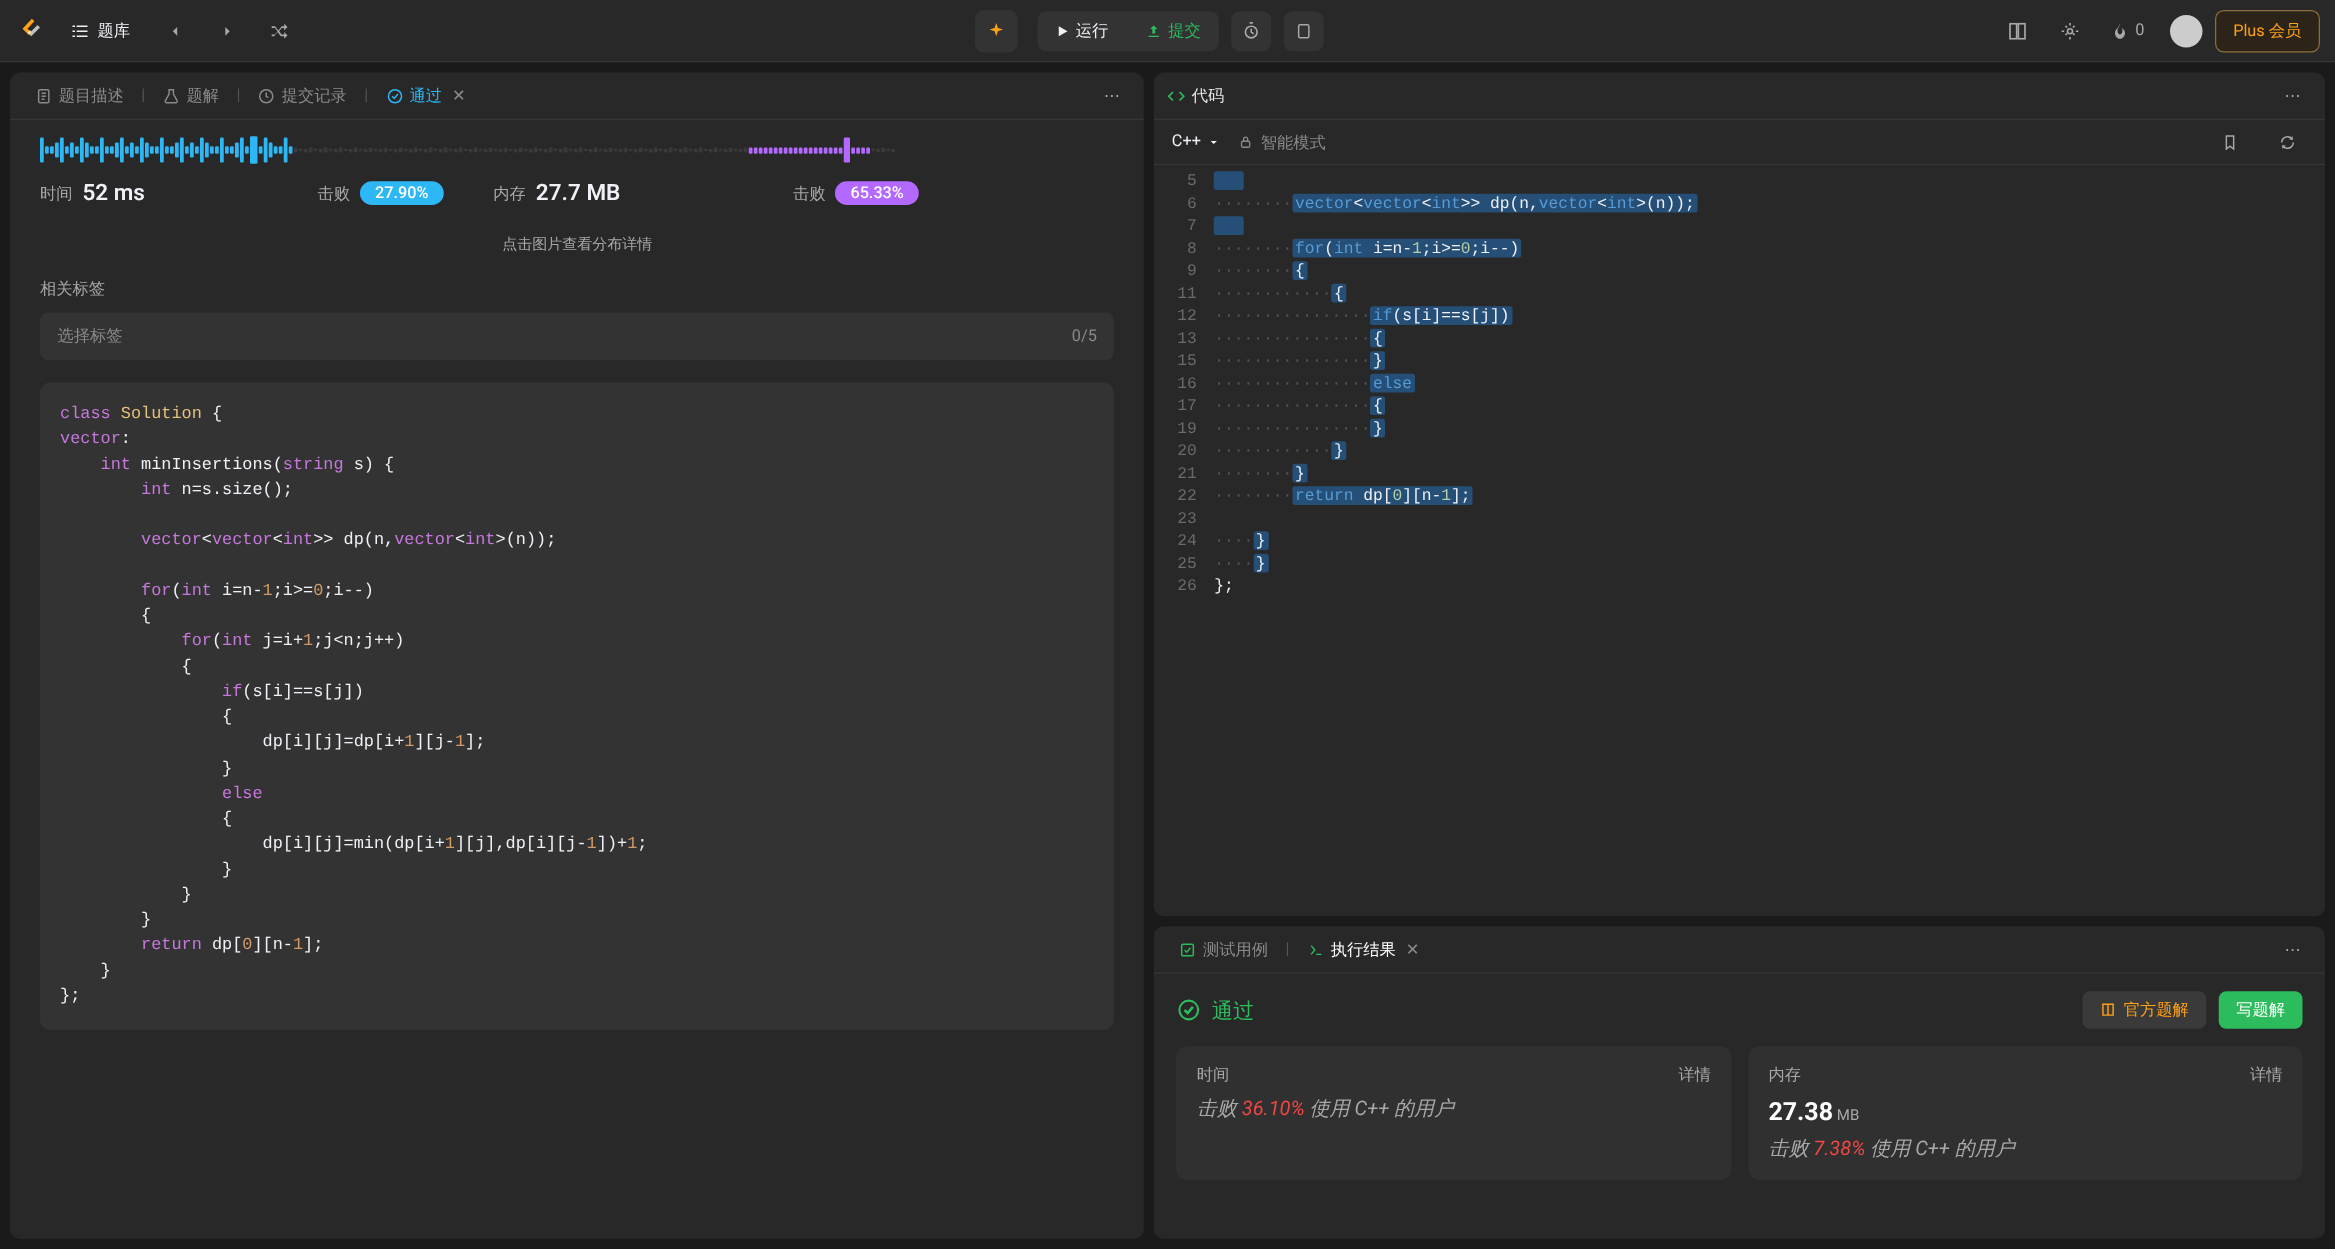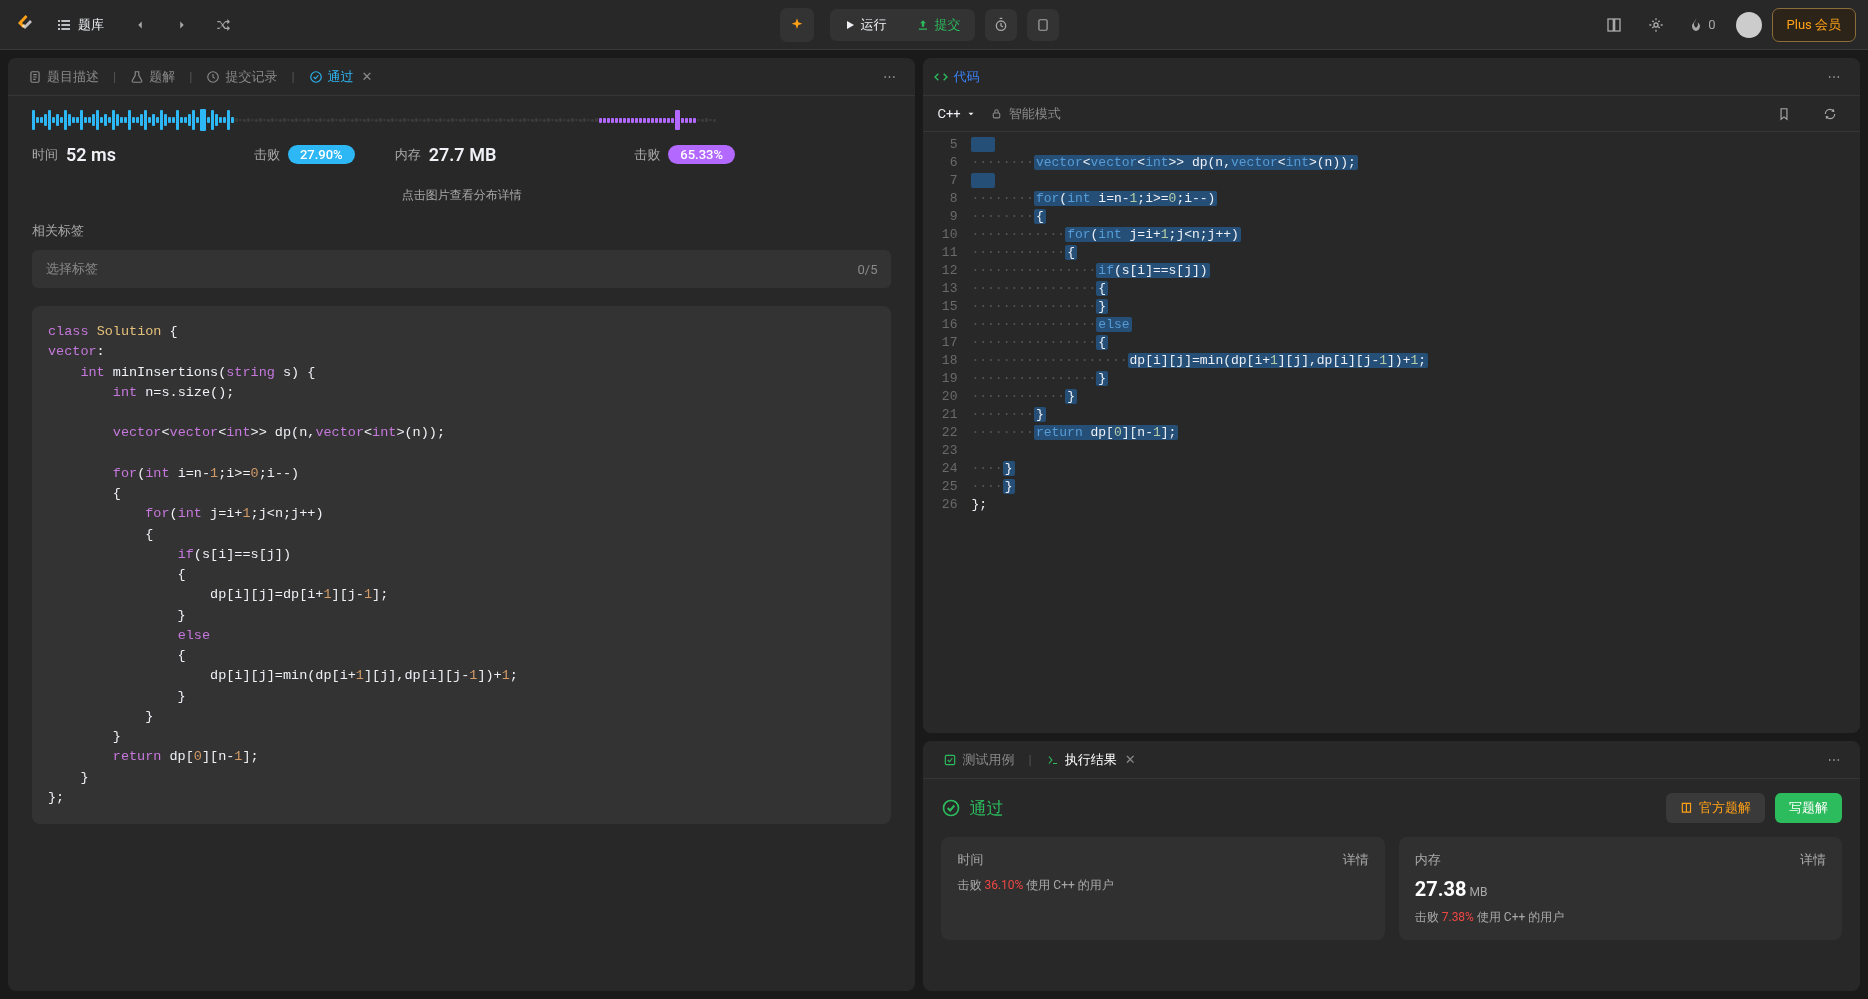--- a/index.html
+++ b/index.html
@@ -166,21 +166,21 @@
   color: #fff; cursor: pointer;
 }
 .result-cards { display:flex; gap: 14px; }
 .result-card {
   flex:1; background: #303030; border-radius: 8px; padding: 14px 16px;
   display:flex;flex-direction:column;gap:8px;
 }
 .card-head { display:flex;justify-content:space-between;align-items:center;color:#a8a8a8;font-size:13px; }
 .card-val { font-size: 20px;font-weight:700;color:#fff; }
 .card-val .unit { font-size: 12px; color:#a8a8a8; font-weight:400; margin-left:3px; }
-.card-beat { font-size: 12px; color:#a8a8a8; }
+.card-beat { font-size: 16px; color:#a8a8a8;font-style:italic; }
 .card-beat .red { color:#ef4743; }
 
 .panel-menu { margin-left:auto; }
 svg { display: block; }
 </style>
 </head>
 <body>
 
 <div class="top-bar">
   <div class="logo">
@@ -532,21 +532,21 @@
     </div>
   </div>
 
   <div class="panel-right">
 
     <div class="panel code-panel">
       <div class="panel-header">
         <svg width="16" height="16" viewBox="0 0 24 24">
             <path fill="none" stroke="#2cbb5d" stroke-width="2" d="M8 7l-5 5 5 5m8-10l5 5-5 5"></path>
           </svg>
-        <span style="color:#3b82f6">代码</span>
+        <span style="color:#e5e5e5">代码</span>
         <div class="icon-btn panel-menu">⋯</div>
       </div>
       <div class="code-toolbar">
         <div class="lang-btn">
           <span>C++</span>
           <svg width="10" height="10" viewBox="0 0 24 24">
               <path fill="currentColor" d="M6 9l6 6 6-6z"></path>
             </svg>
         </div>
         <div class="smart-mode">
@@ -584,24 +584,20 @@
           </div>
           <div class="code-line">
             <div class="gutter">8</div>
             <div class="line-content"><span style="color:#555">····</span><span style="color:#555">····</span><span class="hl"><span class="tok-kw">for</span>(<span class="tok-kw"><span class="tok-kw">int</span></span> i=n-<span class="tok-num">1</span>;i&gt;=<span class="tok-num">0</span>;i--)</span></div>
           </div>
           <div class="code-line">
             <div class="gutter">9</div>
             <div class="line-content"><span style="color:#555">····</span><span style="color:#555">····</span><span class="hl">{</span></div>
           </div>
           <div class="code-line">
-            <div class="gutter">10</div>
-            <div class="line-content"><span style="color:#555">····</span><span style="color:#555">····</span><span style="color:#555">····</span><span class="hl"><span class="tok-kw">for</span>(<span class="tok-kw"><span class="tok-kw">int</span></span> j=i+<span class="tok-num">1</span>;j&lt;n;j++)</span></div>
-          </div>
-          <div class="code-line">
             <div class="gutter">11</div>
             <div class="line-content"><span style="color:#555">····</span><span style="color:#555">····</span><span style="color:#555">····</span><span class="hl">{</span></div>
           </div>
           <div class="code-line">
             <div class="gutter">12</div>
             <div class="line-content"><span style="color:#555">····</span><span style="color:#555">····</span><span style="color:#555">····</span><span style="color:#555">····</span><span class="hl"><span class="tok-kw">if</span>(s[i]==s[j])</span></div>
           </div>
           <div class="code-line">
             <div class="gutter">13</div>
             <div class="line-content"><span style="color:#555">····</span><span style="color:#555">····</span><span style="color:#555">····</span><span style="color:#555">····</span><span class="hl">{</span></div>
@@ -610,24 +606,20 @@
             <div class="gutter">15</div>
             <div class="line-content"><span style="color:#555">····</span><span style="color:#555">····</span><span style="color:#555">····</span><span style="color:#555">····</span><span class="hl">}</span></div>
           </div>
           <div class="code-line">
             <div class="gutter">16</div>
             <div class="line-content"><span style="color:#555">····</span><span style="color:#555">····</span><span style="color:#555">····</span><span style="color:#555">····</span><span class="hl"><span class="tok-kw">else</span></span></div>
           </div>
           <div class="code-line">
             <div class="gutter">17</div>
             <div class="line-content"><span style="color:#555">····</span><span style="color:#555">····</span><span style="color:#555">····</span><span style="color:#555">····</span><span class="hl">{</span></div>
-          </div>
-          <div class="code-line">
-            <div class="gutter">18</div>
-            <div class="line-content"><span style="color:#555">····</span><span style="color:#555">····</span><span style="color:#555">····</span><span style="color:#555">····</span><span style="color:#555">····</span><span class="hl">dp[i][j]=min(dp[i+<span class="tok-num">1</span>][j],dp[i][j-<span class="tok-num">1</span>])+<span class="tok-num">1</span>;</span></div>
           </div>
           <div class="code-line">
             <div class="gutter">19</div>
             <div class="line-content"><span style="color:#555">····</span><span style="color:#555">····</span><span style="color:#555">····</span><span style="color:#555">····</span><span class="hl">}</span></div>
           </div>
           <div class="code-line">
             <div class="gutter">20</div>
             <div class="line-content"><span style="color:#555">····</span><span style="color:#555">····</span><span style="color:#555">····</span><span class="hl">}</span></div>
           </div>
           <div class="code-line">

